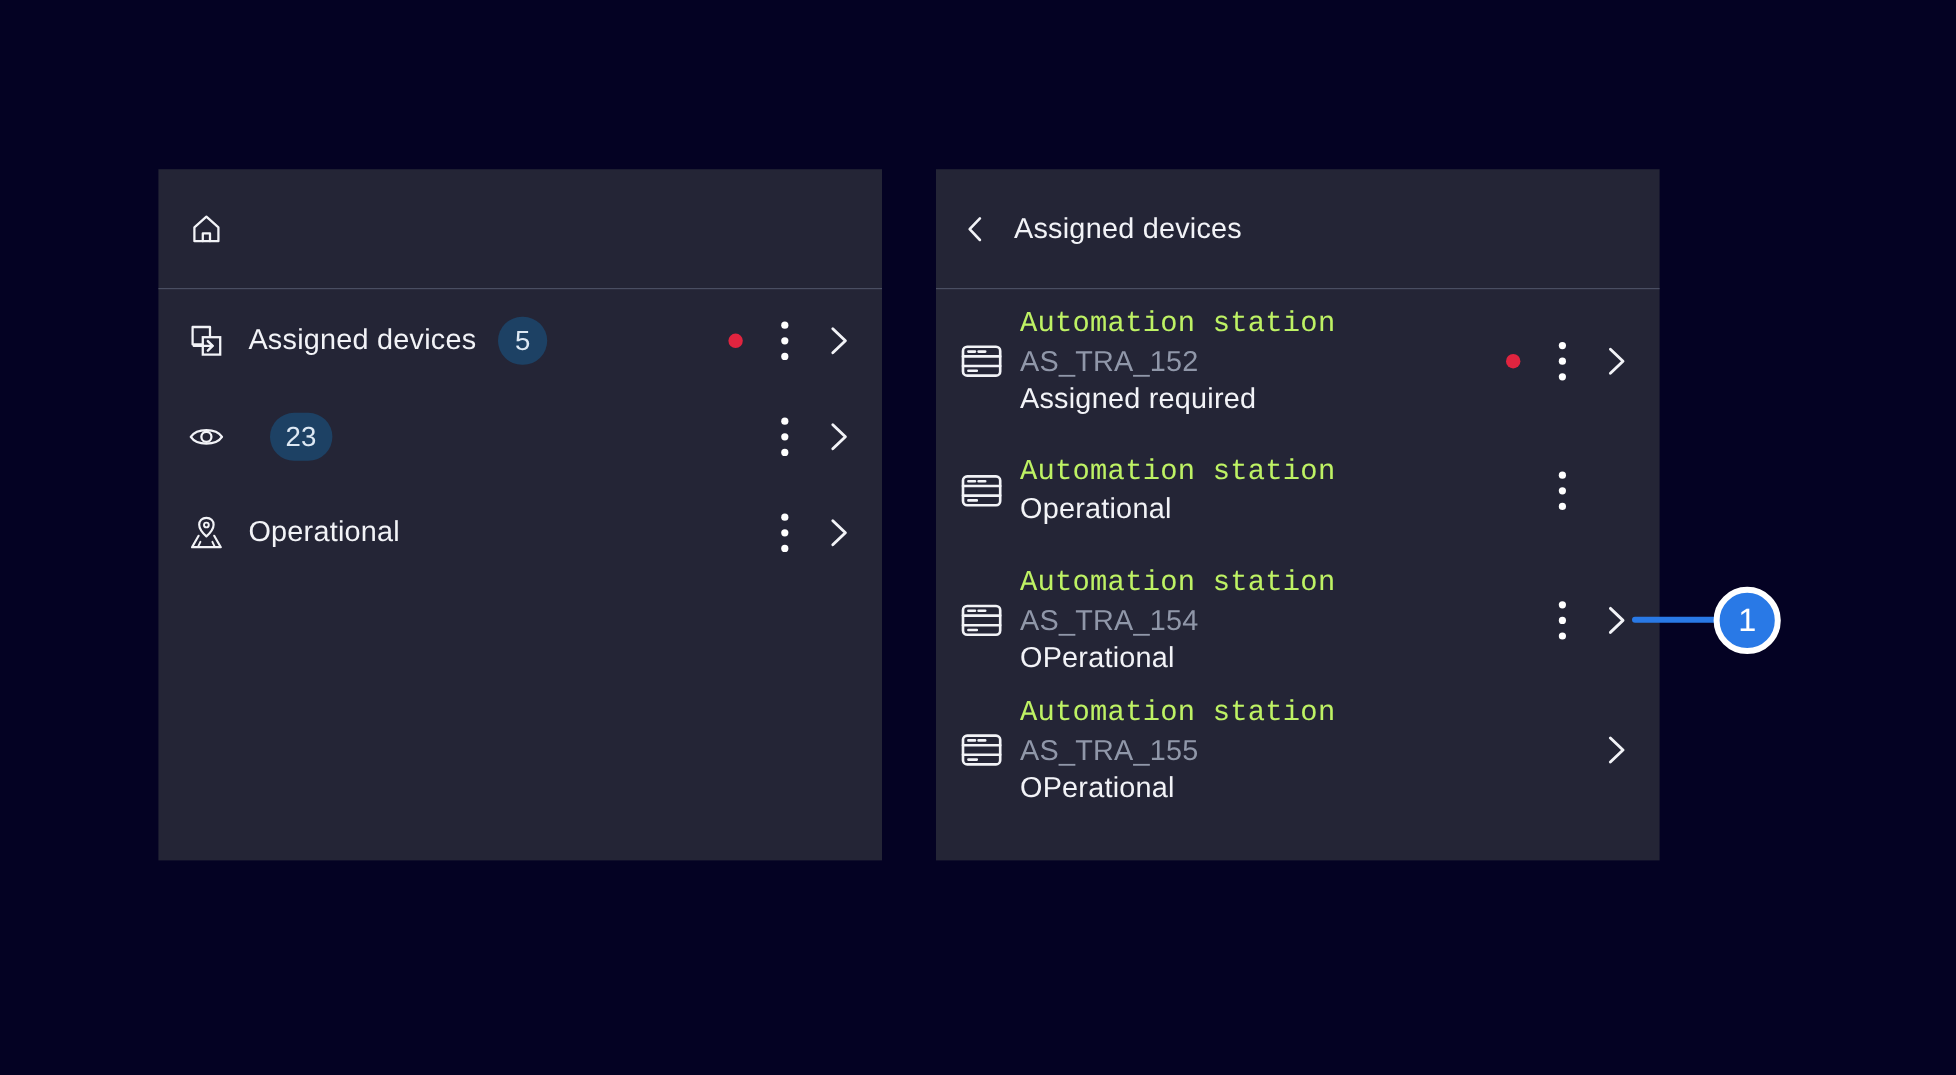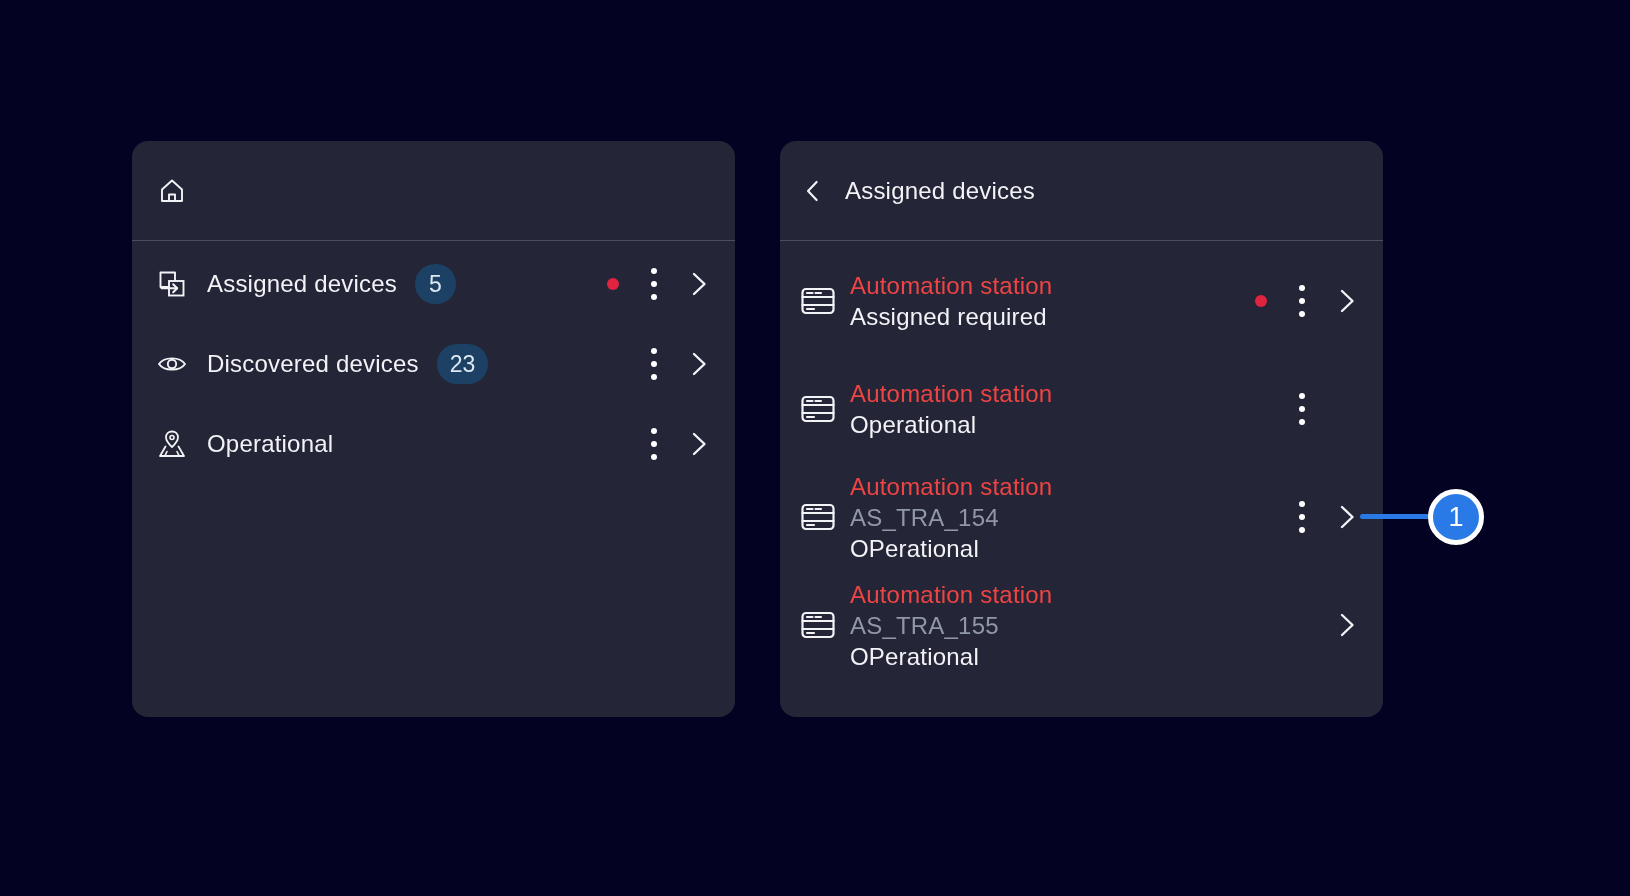--- a/index.html
+++ b/index.html
@@ -6,21 +6,20 @@
   html,body { margin:0; padding:0; }
   body {
     width:1630px; height:896px; position:relative; overflow:hidden;
     background:#040223;
     font-family:"Liberation Sans", sans-serif;
     -webkit-font-smoothing:antialiased;
   }
   .panel {
     position:absolute; top:141px; width:603px; height:576px;
     background:#242536;
-    border-radius:16px;
   }
   .left-panel  { left:132px; }
   .right-panel { left:780px; }
 
   .panel-header {
     height:100px; display:flex; align-items:center;
     padding:0 26px 0 24px;
     border-bottom:1px solid #4a4e62;
   }
   .panel-title {
@@ -56,21 +55,21 @@
   .kebab i { width:6px; height:6px; border-radius:50%; background:#ffffff; }
 
   
   .device-list { padding-top:6px; }
   .device-row {
     height:108px; display:flex; align-items:center;
     padding:0 26px 0 20px; cursor:pointer;
   }
   .device-icon { width:36px; height:32px; margin-right:14px; flex:0 0 auto; }
   .device-text { line-height:31px; font-size:24px; letter-spacing:0.2px; }
-  .device-type   { color:#ef4444; }
+  .device-type   { color:#bef264;font-family:Liberation Mono, monospace; }
   .device-name   { color:#9097a9; }
   .device-status { color:#f2f3f7; }
 
   
   .callout-line {
     position:absolute; left:1360px; top:514px; width:72px; height:5px;
     background:#2979e6; border-radius:3px;
   }
   .callout-badge {
     position:absolute; left:1428px; top:489px; width:56px; height:56px;
@@ -124,21 +123,20 @@
       </div>
     </div>
 
     <div class="nav-row">
       <span class="nav-icon">
         <svg viewBox="0 0 32 32" width="32" height="32">
           <path class="glyph" stroke-width="1.9" d="M3 16 C8 8.5 24 8.5 29 16 C24 23.5 8 23.5 3 16 Z"></path>
           <circle class="glyph" stroke-width="1.9" cx="16" cy="16" r="4.2"></circle>
         </svg>
       </span>
-      <span class="nav-label">Discovered devices</span>
       <span class="badge">23</span>
       <div class="right-group">
         <span class="slot slot-alert"></span>
         <span class="slot slot-kebab">
             <span class="kebab">
               <i></i>
               <i></i>
               <i></i>
             </span>
           </span>
@@ -195,20 +193,21 @@
     <div class="device-row">
       <span class="device-icon">
         <svg viewBox="0 0 36 32" width="36" height="32">
           <rect class="glyph" stroke-width="2.2" x="2.5" y="4" width="31" height="24" rx="3.5"></rect>
           <path class="glyph" stroke-width="2.2" d="M2.5 12 H33.5 M2.5 20 H33.5"></path>
           <path class="glyph" stroke-width="2.2" d="M7 8 h5.5 M15.5 8 h5.5 M7 24 h7"></path>
         </svg>
       </span>
       <div class="device-text">
         <div class="device-type">Automation station</div>
+        <div class="device-name">AS_TRA_152</div>
         <div class="device-status">Assigned required</div>
       </div>
       <div class="right-group">
         <span class="slot slot-alert">
             <span class="alert-dot"></span>
           </span>
         <span class="slot slot-kebab">
             <span class="kebab">
               <i></i>
               <i></i>

